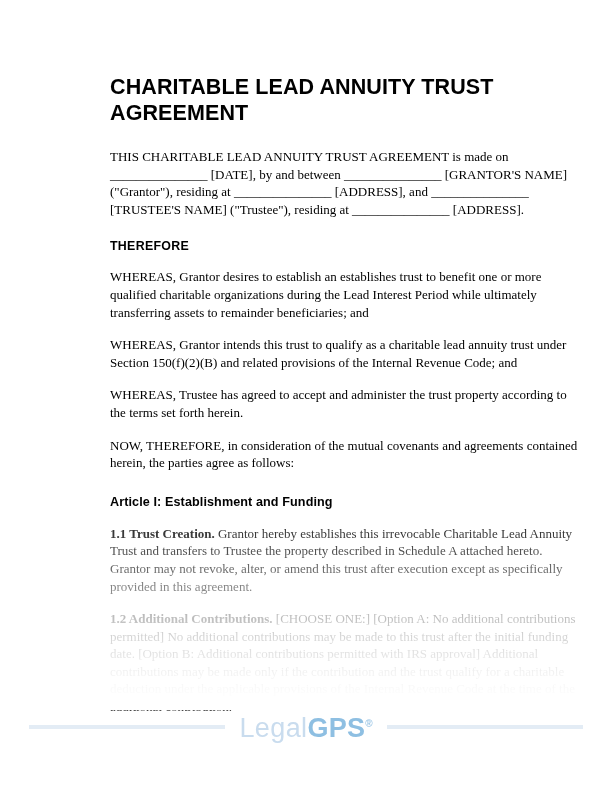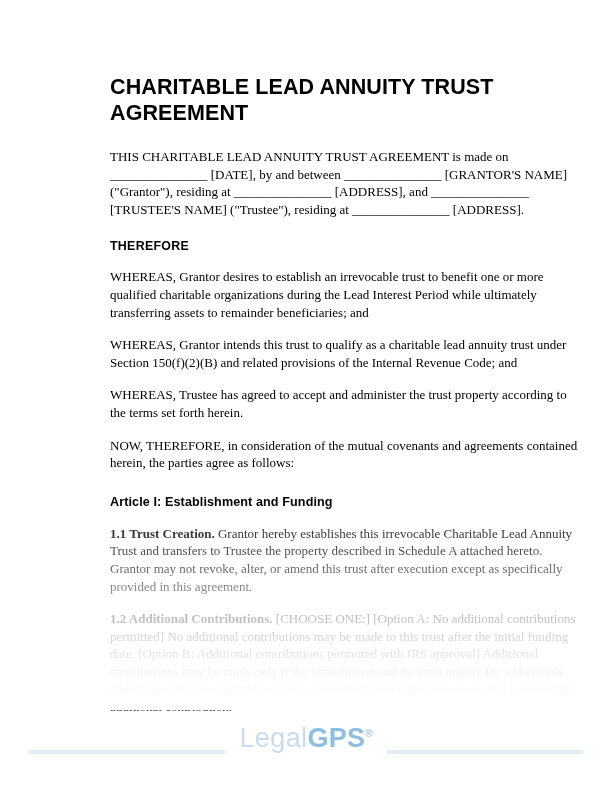--- a/index.html
+++ b/index.html
@@ -91,21 +91,21 @@
   }
 
   
   .footer {
     position: absolute;
     left: 0;
     top: 700px;
     width: 612px;
     height: 54px;
     display: flex;
-    align-items: flex-end;
+    align-items: center;
     justify-content: center;
     z-index: 8;
   }
   .rule {
     height: 4px;
     background: #e3ecf5;
     flex: 0 0 auto;
   }
   .rule-left  { width: 196px; margin-right: 14px; }
   .rule-right { width: 196px; margin-left: 14px; }
@@ -141,21 +141,21 @@
 <div class="page">
 
   <div class="doc">
 
     <h1 class="doc-title">CHARITABLE LEAD ANNUITY TRUST AGREEMENT</h1>
 
     <p class="para">THIS CHARITABLE LEAD ANNUITY TRUST AGREEMENT is made on _______________ [DATE], by and between _______________ [GRANTOR'S NAME] ("Grantor"), residing at _______________ [ADDRESS], and _______________ [TRUSTEE'S NAME] ("Trustee"), residing at _______________ [ADDRESS].</p>
 
     <h2 class="section-heading">THEREFORE</h2>
 
-    <p class="para">WHEREAS, Grantor desires to establish an irrevocable trust to benefit one or more qualified charitable organizations during the Lead Interest Period while ultimately transferring assets to remainder beneficiaries; and</p>
+    <p class="para">WHEREAS, Grantor desires to establish an establishes trust to benefit one or more qualified charitable organizations during the Lead Interest Period while ultimately transferring assets to remainder beneficiaries; and</p>
 
     <p class="para">WHEREAS, Grantor intends this trust to qualify as a charitable lead annuity trust under Section 150(f)(2)(B) and related provisions of the Internal Revenue Code; and</p>
 
     <p class="para">WHEREAS, Trustee has agreed to accept and administer the trust property according to the terms set forth herein.</p>
 
     <p class="para">NOW, THEREFORE, in consideration of the mutual covenants and agreements contained herein, the parties agree as follows:</p>
 
     <h3 class="article-heading">Article I: Establishment and Funding</h3>
 
     <p class="para fade-1">

